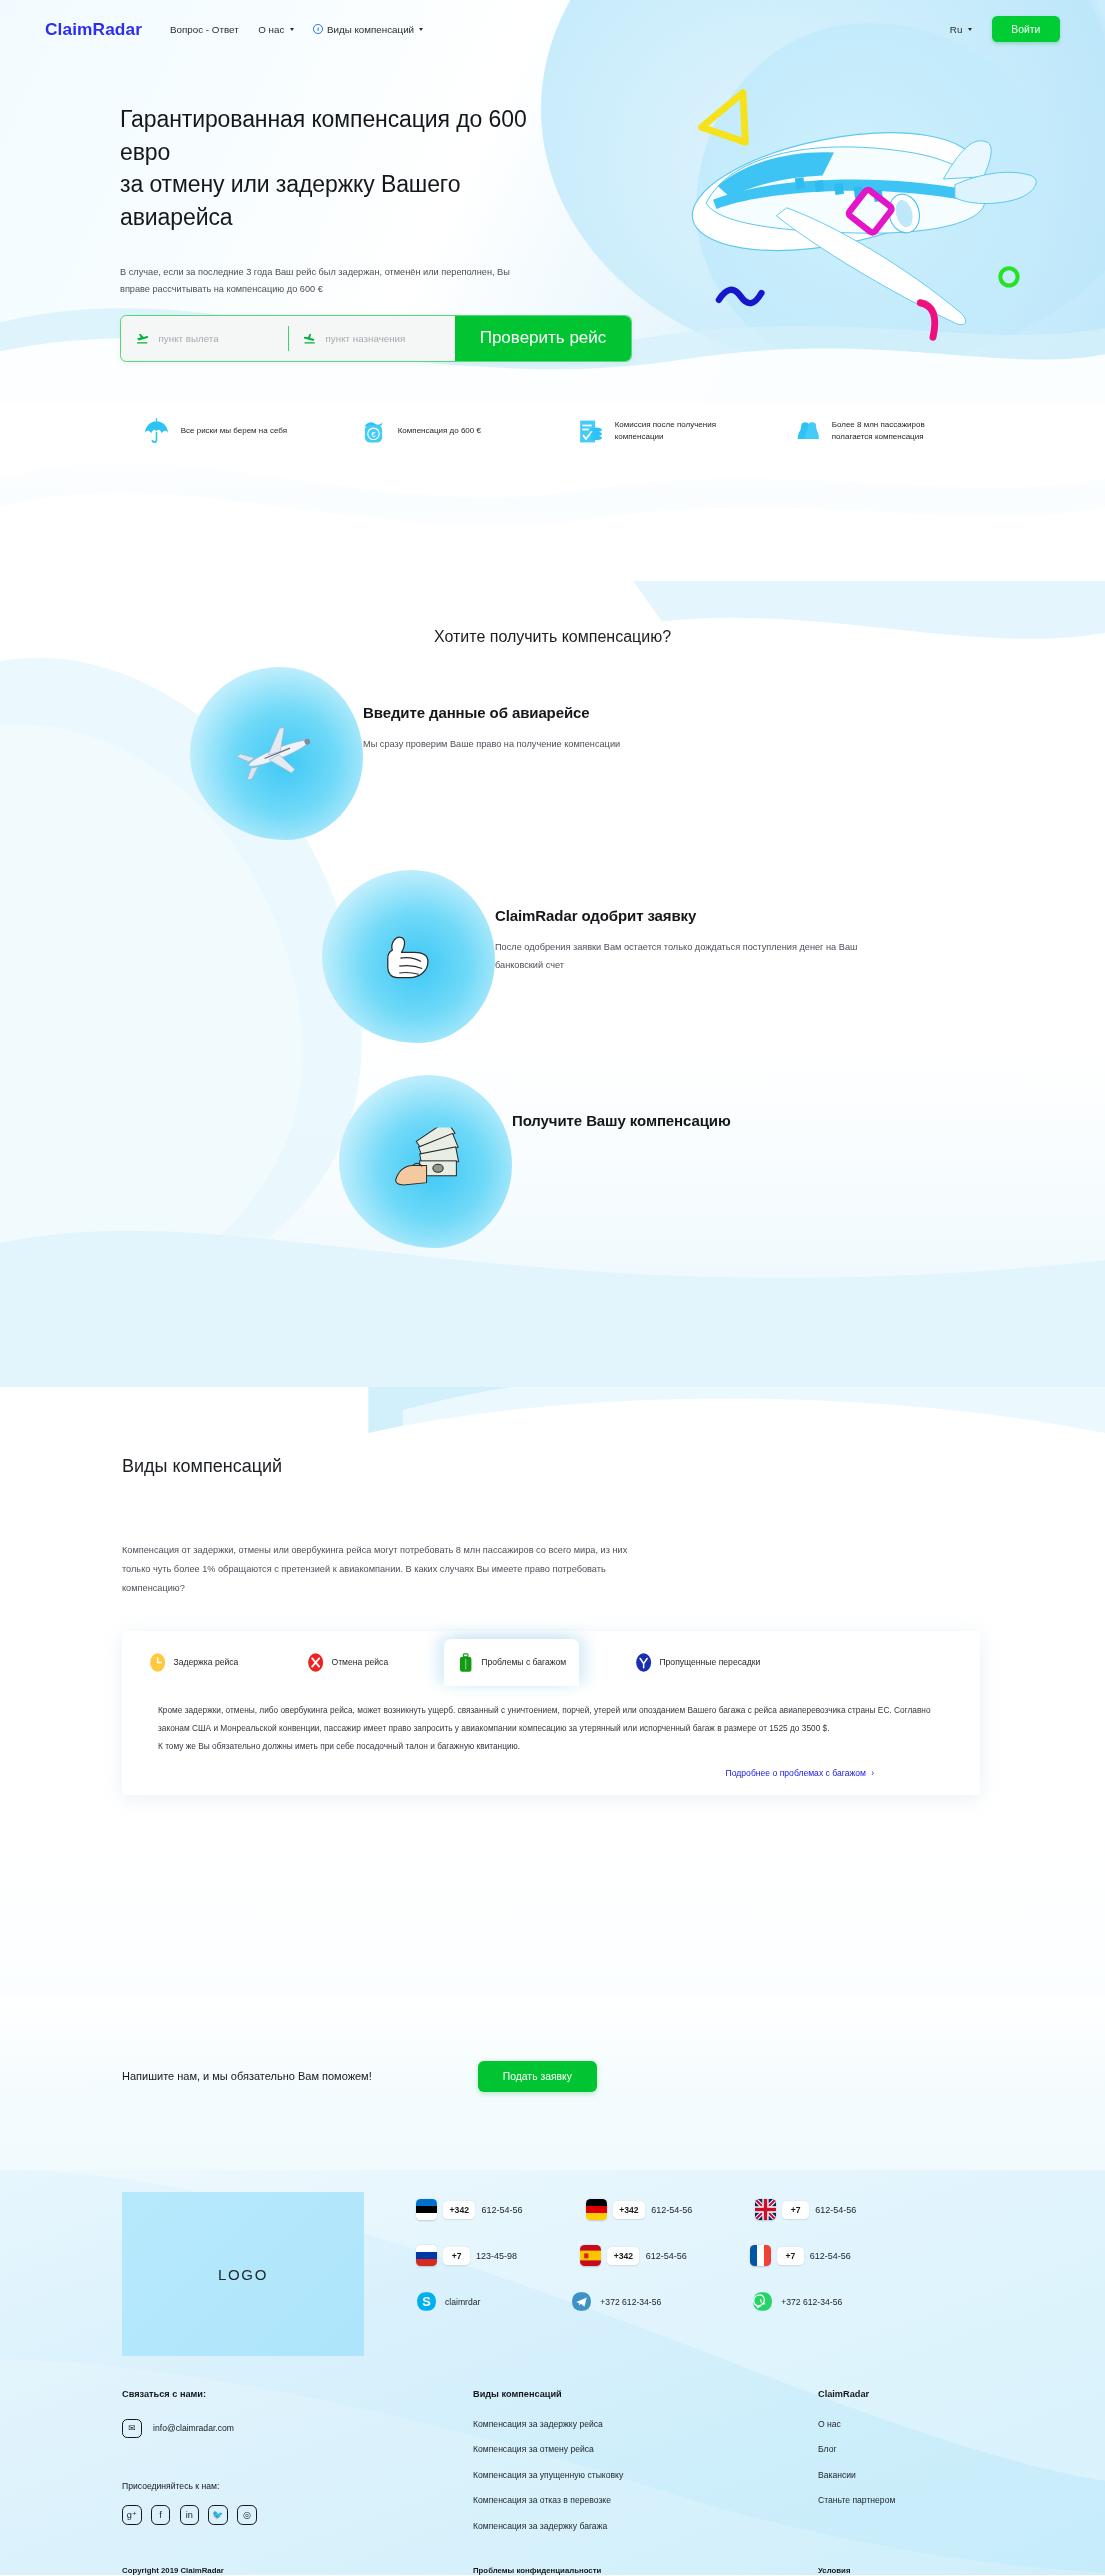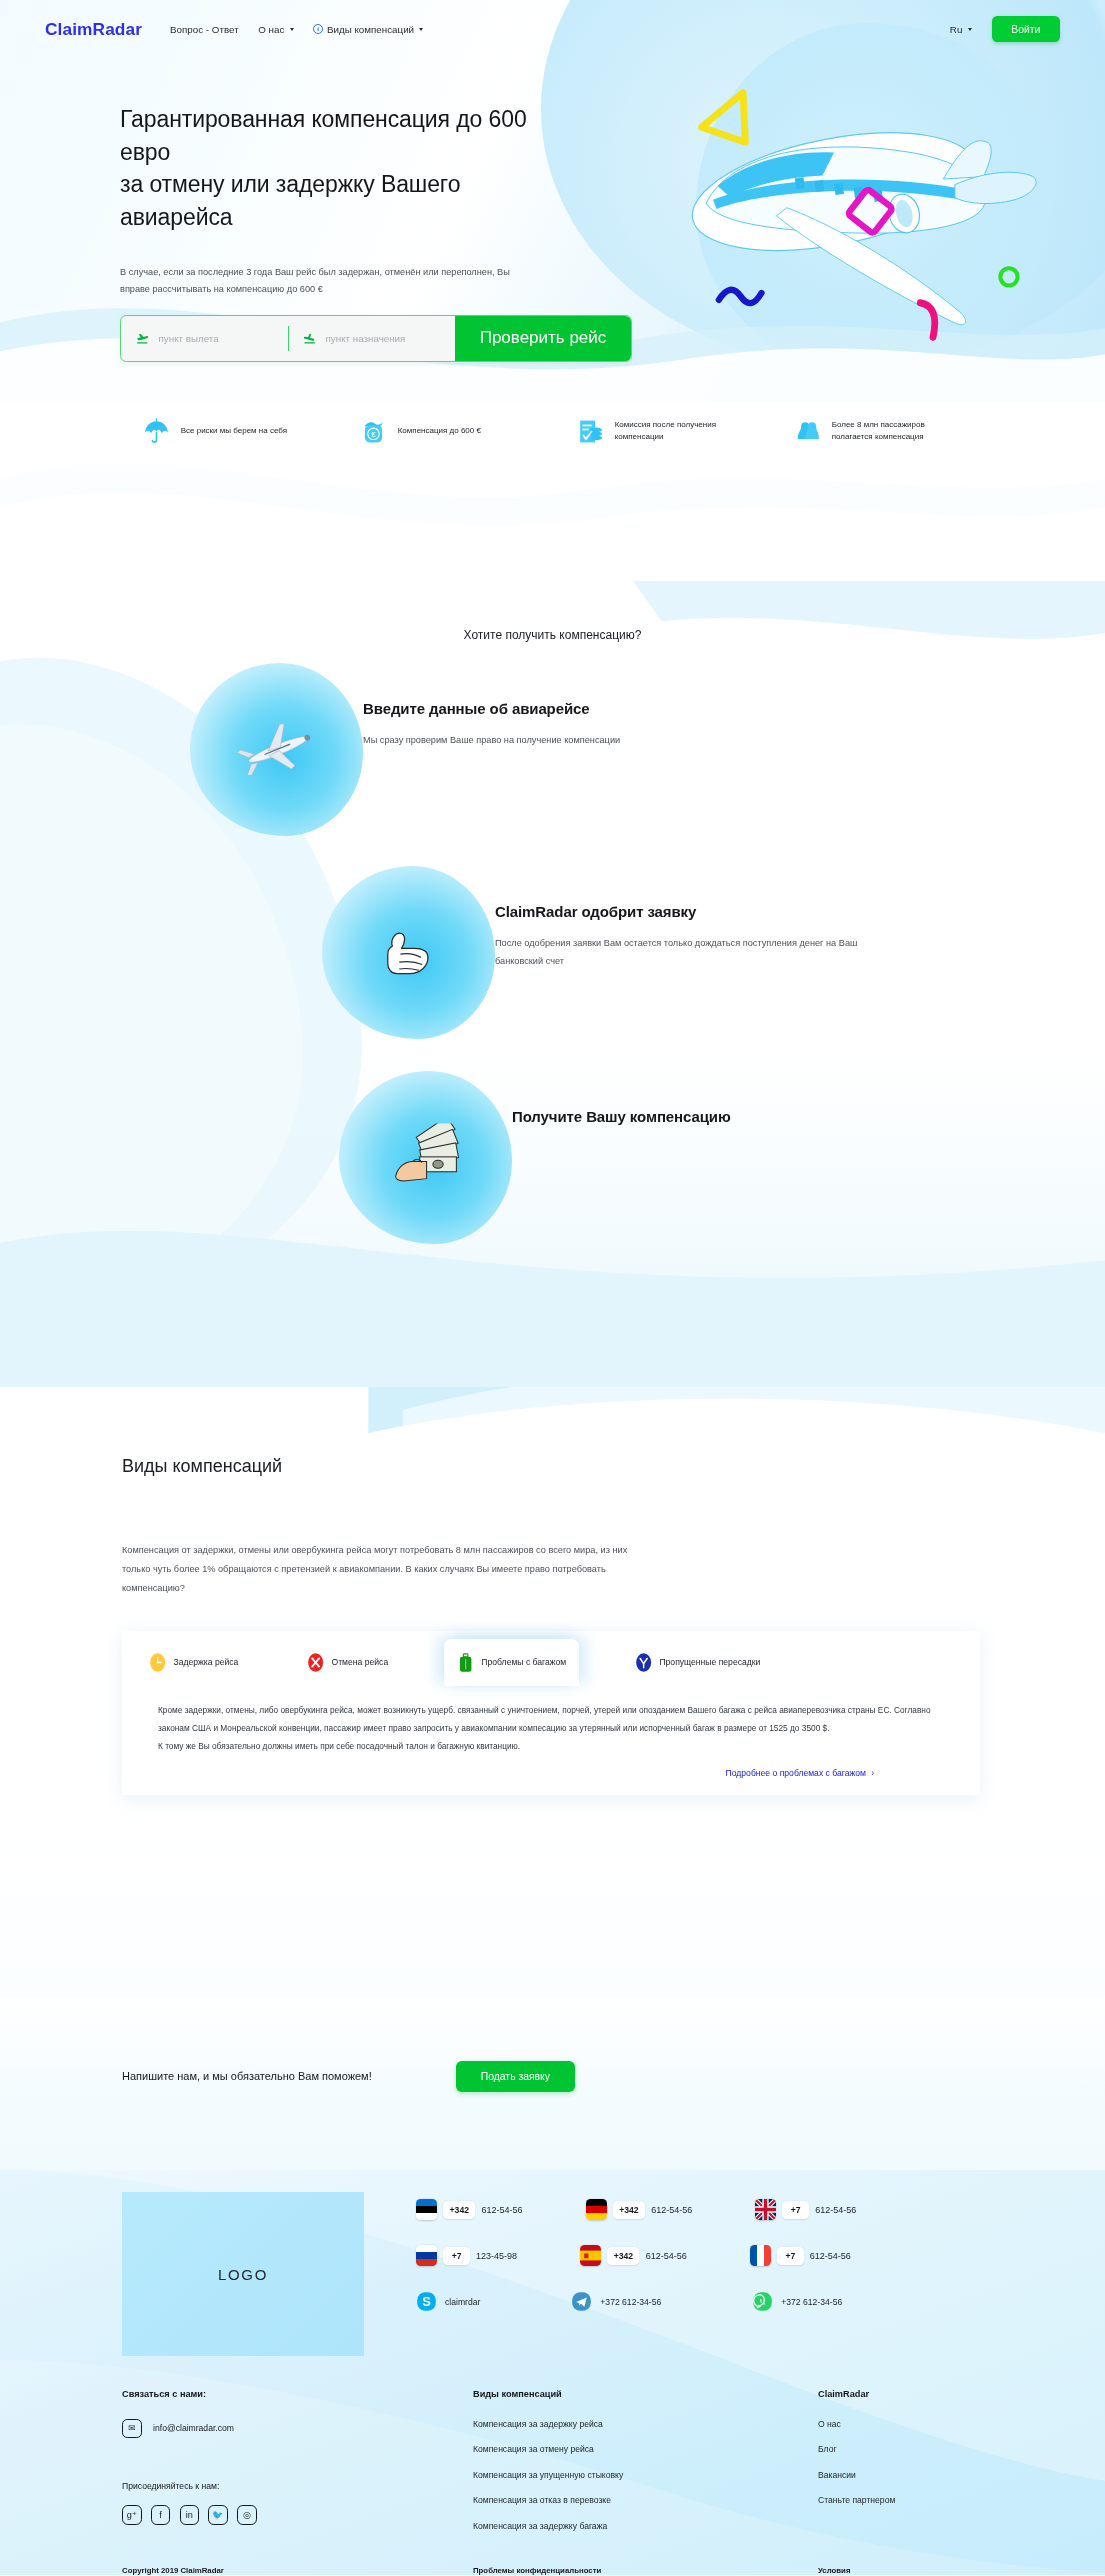--- a/index.html
+++ b/index.html
@@ -53,21 +53,21 @@
   .features-wavebg{position:absolute;left:0;top:-69px;width:1105px;height:248px;}
   .features{position:relative;z-index:10;display:flex;justify-content:center;align-items:flex-start;gap:44px;padding-top:12.7px;}
   .feature{display:flex;align-items:center;gap:9.2px;width:173px;}
   .feature-ico{width:31px;height:31px;flex:0 0 31px;}
   .feature-txt{font-size:8px;line-height:1.55;color:#21262c;}
 
   
   .steps{position:relative;width:1105px;height:806px;overflow:hidden;
     background:linear-gradient(180deg,#ffffff 0%,#ffffff 58%,#f4fbfe 80%,#e6f6fd 100%);}
   .steps-swoosh{position:absolute;left:0;top:0;width:1105px;height:806px;}
-  .steps-title{position:relative;z-index:10;text-align:center;padding-top:47px;font-size:12px;color:#1b1e22;font-weight:400;}
+  .steps-title{position:relative;z-index:10;text-align:center;padding-top:47px;font-size:16px;color:#1b1e22;font-weight:400;}
   .step{position:relative;z-index:10;display:flex;align-items:flex-start;}
   .step-bubble{position:relative;width:173px;height:173px;flex:0 0 173px;}
   .bubble-shape{position:absolute;inset:0;border-radius:52% 48% 45% 55%/50% 52% 48% 50%;
     background:radial-gradient(circle at 55% 55%,#3fc8f5 0%,#6fd9f8 38%,#b8ecfc 68%,#e3f7fe 88%,rgba(227,247,254,0) 100%);
     filter:blur(0.1px);}
   .bubble-ico{position:absolute;left:50%;top:50%;transform:translate(-50%,-50%);width:86px;height:69px;}
   .step-copy{padding-top:37px;}
   .step-h{font-size:15px;font-weight:700;color:#15171a;letter-spacing:-0.1px;}
   .step-p{margin-top:15px;font-size:9.2px;line-height:1.95;color:#4b5158;max-width:368px;}
 
@@ -95,21 +95,21 @@
   .tab-link{margin-top:12.7px;text-align:right;padding-right:70px;}
   .tab-link a{font-size:8.6px;color:#1818e6;text-decoration:none;cursor:pointer;}
   .chev{display:inline-block;margin-left:5.2px;font-size:8.6px;}
 
   
   .cta{position:relative;width:1105px;height:173px;overflow:hidden;
     background:linear-gradient(180deg,#ffffff 0%,#f6fcfe 45%,#e9f7fd 100%);}
   .cta-swoosh{position:absolute;left:0;top:-144px;width:1105px;height:357px;}
   .cta-row{position:relative;z-index:10;display:flex;align-items:center;padding:64px 0 0 122px;}
   .cta-text{font-size:11px;color:#15171a;}
-  .btn-cta{margin-left:84px;background:#00c431;color:#fff;border:none;border-radius:5.8px;padding:9.8px 25px;
+  .btn-cta{margin-left:106px;background:#00c431;color:#fff;border:none;border-radius:5.8px;padding:9.8px 25px;
     font-size:10.4px;cursor:pointer;font-family:"Liberation Sans",sans-serif;box-shadow:0 1.7px 5.8px rgba(0,170,45,.25);}
 
   
   .footer{position:relative;width:1105px;height:405px;overflow:hidden;
     background:linear-gradient(160deg,#e7f6fd 0%,#d9f1fc 35%,#cdeefb 70%,#c6ecfb 100%);}
   .footer-swoosh{position:absolute;left:0;top:0;width:1105px;height:405px;}
   .f-top{position:relative;z-index:10;display:flex;padding:22px 0 0 122px;}
   .logo-box{width:242px;height:164px;background:linear-gradient(135deg,#b7e9fc 0%,#aee5fb 100%);
     display:flex;align-items:center;justify-content:center;}
   .logo-box span{font-size:15px;color:#22282e;letter-spacing:1.7px;}

